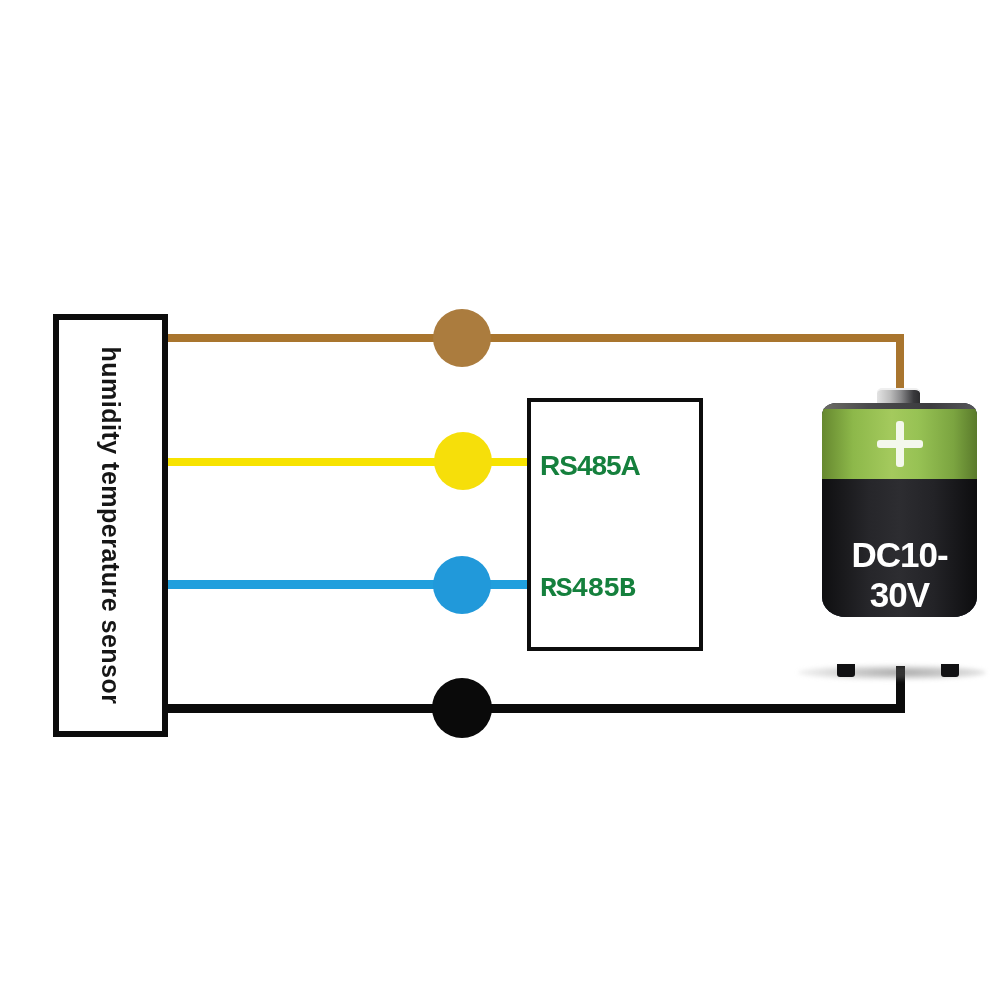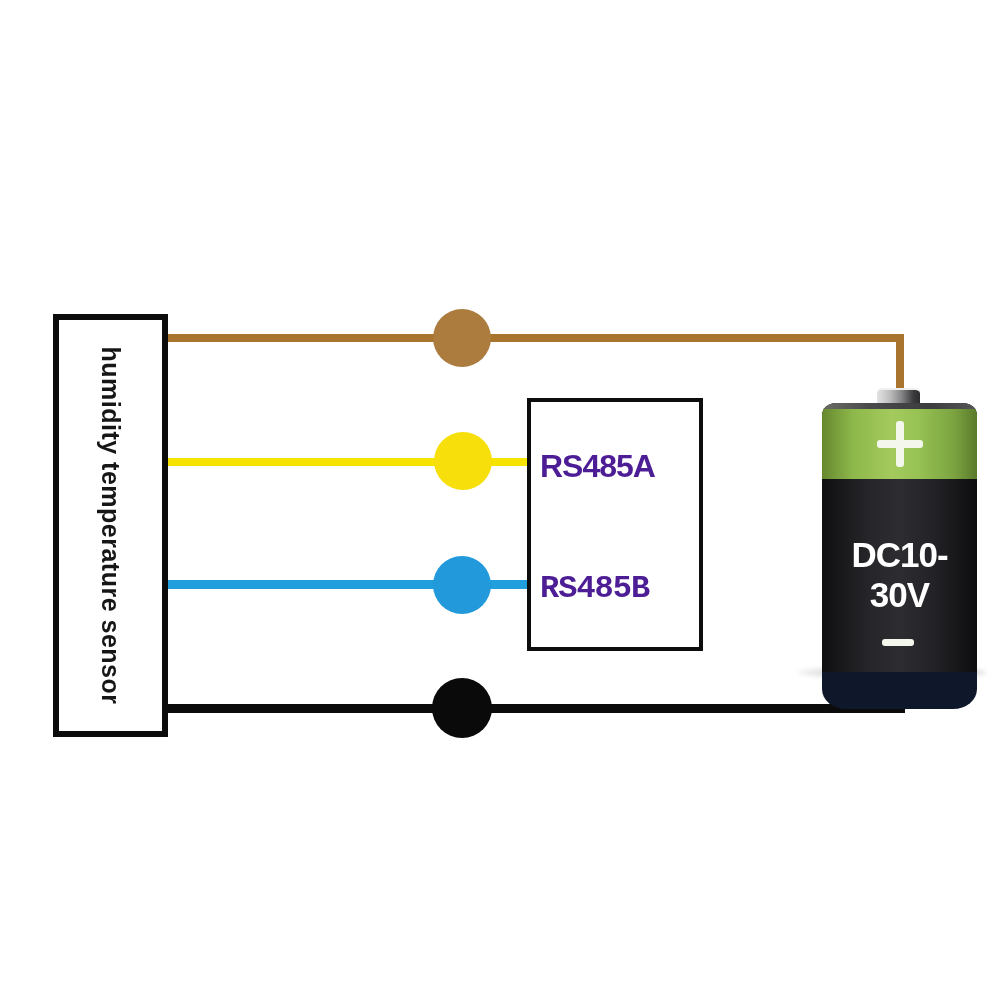--- a/index.html
+++ b/index.html
@@ -37,21 +37,21 @@
   .dot-blue{left:433px;top:556px;width:58px;height:58px;background:#2199da;}
   .dot-black{left:432px;top:678px;width:60px;height:60px;background:#0a0a0a;}
   
   .rs485-box{
     position:absolute;left:527px;top:398px;width:176px;height:253px;
     box-sizing:border-box;border:4px solid #0d0d0d;background:#ffffff;
     z-index:3;
   }
   .rs485-label{
     position:absolute;left:9px;
-    font-size:32px;font-weight:800;color:#4c1d95;letter-spacing:-1px;
+    font-size:28px;font-weight:800;color:#15803d;letter-spacing:-1px;
     line-height:48px;
   }
   .rs485-a{top:40px;}
   .rs485-b{top:163px;font-family:Liberation Mono, monospace;}
   
   .battery{position:absolute;left:0;top:0;z-index:4;}
   .battery-shadow{
     position:absolute;left:798px;top:665px;width:188px;height:15px;
     background:radial-gradient(ellipse at 55% 50%, rgba(90,90,90,.55), rgba(160,160,160,.25) 60%, rgba(255,255,255,0) 85%);
     border-radius:50%;
@@ -66,21 +66,21 @@
   .battery-foot.right{left:941px;}
   .battery-terminal{
     position:absolute;left:877px;top:388px;width:43px;height:20px;
     background:linear-gradient(90deg,#e3e3e3 0%,#bdbdbd 30%,#8a8a8c 55%,#3a3a3d 85%,#2c2c2e 100%);
     border-radius:5px 5px 2px 2px;
     border-top:2px solid #efefef;
     box-sizing:border-box;
     z-index:4;
   }
   .battery-body{
-    position:absolute;left:822px;top:403px;width:155px;height:306px;
+    position:absolute;left:822px;top:403px;width:155px;height:214px;
     border-radius:14px 14px 24px 24px / 12px 12px 20px 20px;
     overflow:hidden;
     background:#0f172a;
     z-index:5;
   }
   .battery-rim{
     position:absolute;left:0;top:0;width:100%;height:8px;
     background:linear-gradient(90deg,#6d6d66,#4a4a4c 30%,#3c3c3f 70%,#57575a);
   }
   .battery-green{

